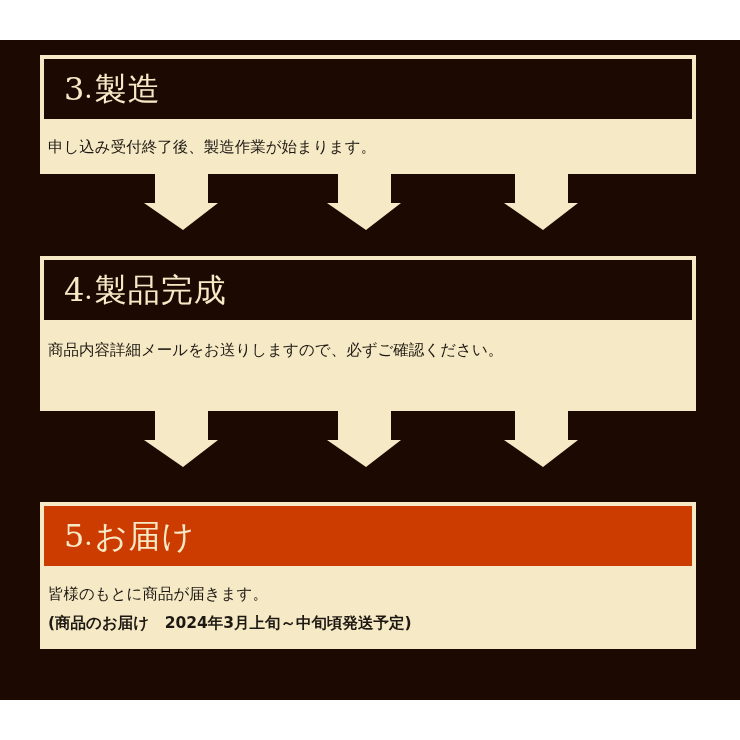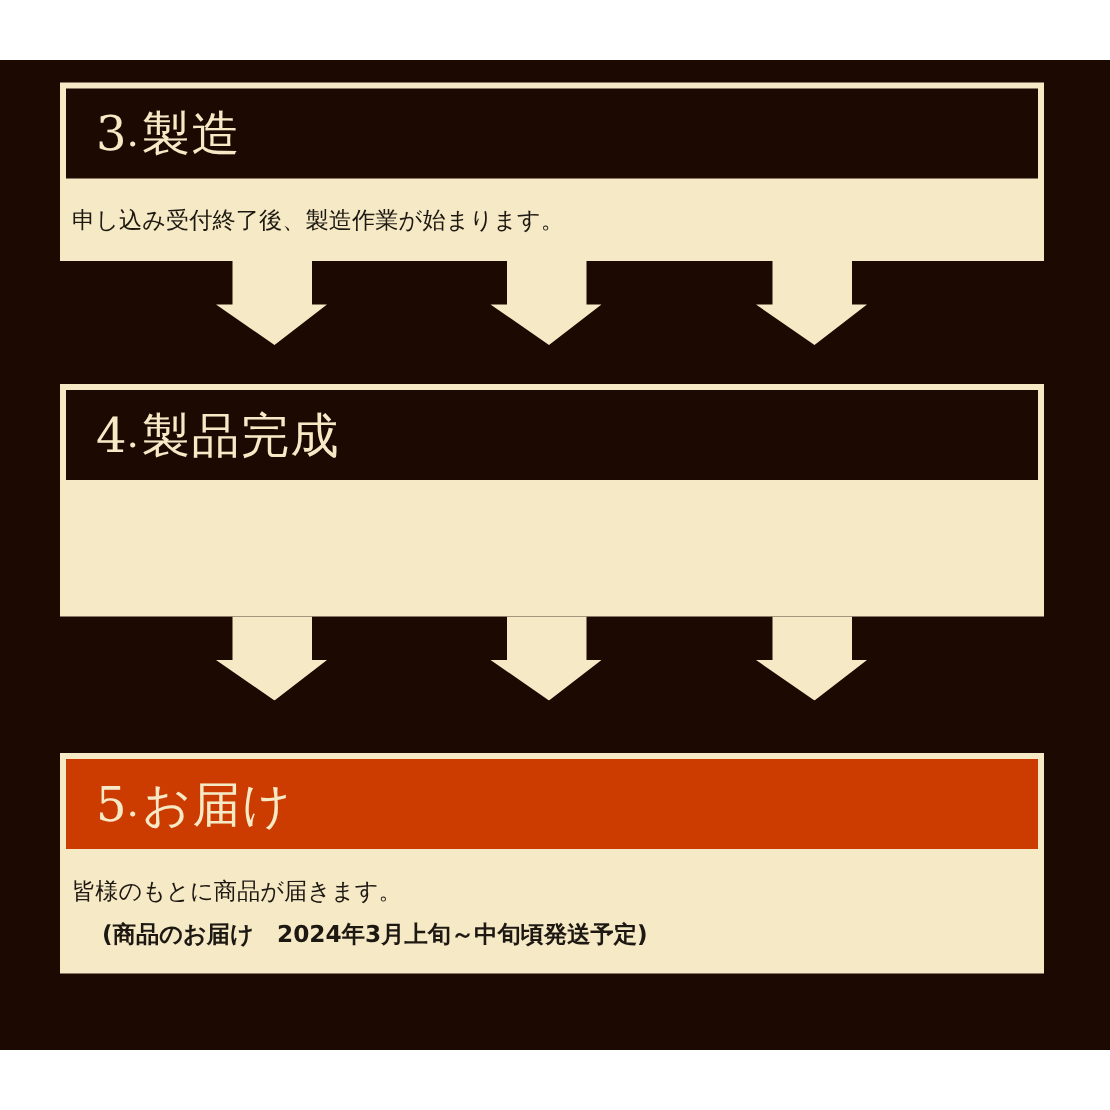--- a/index.html
+++ b/index.html
@@ -11,21 +11,21 @@
                    background: #1c0902; color: #f6eac6; display: flex; align-items: center;
                    padding-left: 20px; box-sizing: border-box;
                    font-family: "DejaVu Serif", "Liberation Serif", serif; }
     .card-header.accent { background: #cc3c00; }
     .step-num { font-size: 32px; line-height: 1; }
     .step-dot { font-size: 26px; line-height: 1; margin-right: 2px; }
     .step-title { font-size: 32px; line-height: 1; letter-spacing: 1px; }
     .card-body { position: absolute; left: 8px; right: 20px; top: 78px; color: #1e1812;
                  font-size: 15.5px; line-height: 29px; }
     .card-body .line { white-space: nowrap; }
-    .card-body .line.bold { font-weight: bold; margin-left: 20px; }
+    .card-body .line.bold { font-weight: bold; }
     .arrow { position: absolute; width: 74px; height: 56px; }
     .arrow svg { display: block; }
   </style>
 </head>
 <body>
 
 <div class="stage"></div>
 
 <div class="card" style="top:55px;height:119px;">
   <div class="card-header">
@@ -54,20 +54,21 @@
     </svg>
 </div>
 
 <div class="card" style="top:256px;height:155px;">
   <div class="card-header">
     <span class="step-num">4</span>
     <span class="step-dot">.</span>
     <span class="step-title">製品完成</span>
   </div>
   <div class="card-body" style="top:80px;">
+    <div class="line">商品内容詳細メールをお送りしますので、必ずご確認ください。</div>
   </div>
 </div>
 
 <div class="arrow" style="left:144px;top:411px;">
   <svg width="74" height="56" viewBox="0 0 74 56">
       <polygon points="11,0 64,0 64,29 74,29 39,56 0,29 11,29" fill="#f6eac6"></polygon>
     </svg>
 </div>
 <div class="arrow" style="left:327px;top:411px;">
   <svg width="74" height="56" viewBox="0 0 74 56">

